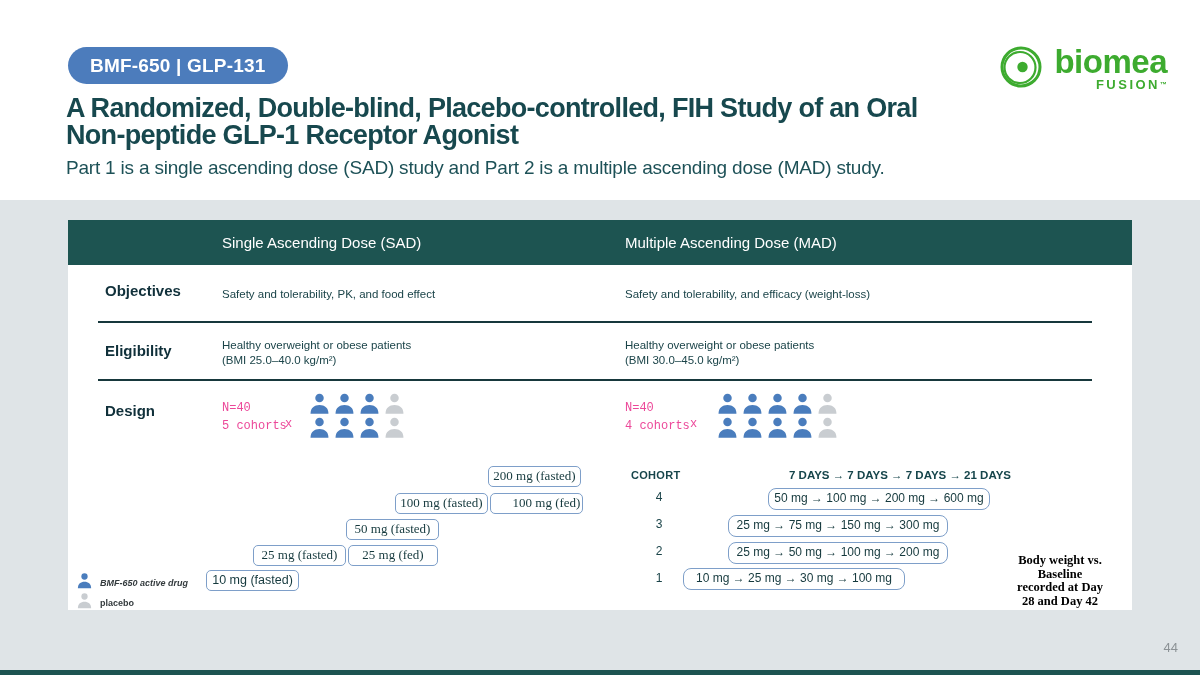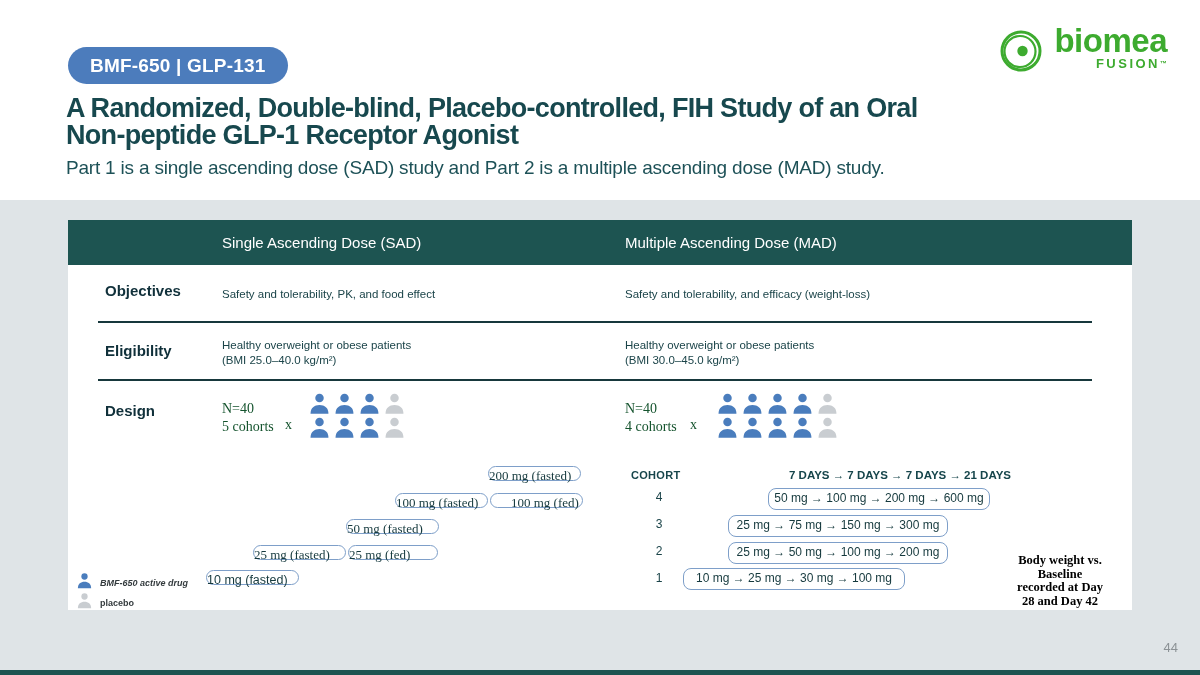--- a/index.html
+++ b/index.html
@@ -12,21 +12,21 @@
   }
   .abs { position:absolute; }
 
   
   .badge {
     left:68px; top:47px; height:37px; padding:0 22px;
     background:#4c7cbc; border-radius:19px;
     color:#ffffff; font-size:19px; font-weight:bold;
     line-height:37px; letter-spacing:.2px;
   }
-  .logo { right:33px; top:26px; display:flex; align-items:flex-start; gap:8px; }
+  .logo { right:33px; top:42px; display:flex; align-items:center; gap:8px; }
   .logo-text { display:flex; flex-direction:column; align-items:flex-end; }
   .logo-name { color:#3dab2f; font-size:33px; font-weight:bold; line-height:30px; letter-spacing:-0.5px; }
   .logo-sub  { color:#3dab2f; font-size:13px; letter-spacing:2.5px; line-height:15px; font-weight:bold; }
   .logo-tm { font-size:7px; vertical-align:top; letter-spacing:0; }
 
   .title {
     left:66px; top:95px; width:960px;
     color:#17484e; font-size:27px; font-weight:bold;
     line-height:27px; letter-spacing:-0.7px;
   }
@@ -48,33 +48,33 @@
   }
   .col-head { position:absolute; top:0; line-height:45px; }
   .col-head.sad { left:154px; }
   .col-head.mad { left:557px; }
 
   .row-label { position:absolute; left:37px; color:#10303a; font-size:15px; font-weight:bold; }
   .cell-text { position:absolute; color:#1b4449; font-size:11.5px; line-height:14.5px; }
   .divider { position:absolute; left:30px; width:994px; height:2px; background:#17383c; }
 
   
-  .serif-note { position:absolute; font-family:Liberation Serif, serif; font-size:14px; color:#14532d; }
+  .serif-note { position:absolute; font-family:Liberation Mono, monospace; font-size:12px; color:#ec4899; }
   .people { position:absolute; display:flex; flex-direction:column; gap:1px; }
   .people-row { display:flex; gap:2px; }
   .people-row svg { display:block; }
   .p-active { fill:#4a7dbd; }
   .p-placebo { fill:#c9cdd1; }
 
   
   .pill {
-    position:absolute; height:15px; width:93px;
-    border:1.5px solid #7e9fc9; border-radius:10px; background:#ffffff;
+    position:absolute; height:21px; width:93px;
+    border:1.5px solid #7e9fc9; border-radius:5px; background:#ffffff;
     font-family:"Liberation Serif", serif; font-size:13px; color:#15393d;
-    text-align:left; line-height:18px;
+    text-align:center; line-height:18px;
   }
   .pill.sans { font-family:"Liberation Sans", sans-serif; font-size:12.5px; }
 
   
   .cohort-label { position:absolute; left:563px; top:249px; font-size:11px; font-weight:bold; color:#16454b; letter-spacing:.3px; }
   .days-header  { position:absolute; left:694px; top:249px; width:276px; text-align:center; font-size:11.5px; font-weight:bold; color:#16454b; }
   .cohort-num { position:absolute; left:584px; width:14px; text-align:center; font-size:12px; color:#1b4449; }
   .mbox {
     position:absolute; height:22px;
     border:1.5px solid #7e9fc9; border-radius:8px; background:#ffffff;

